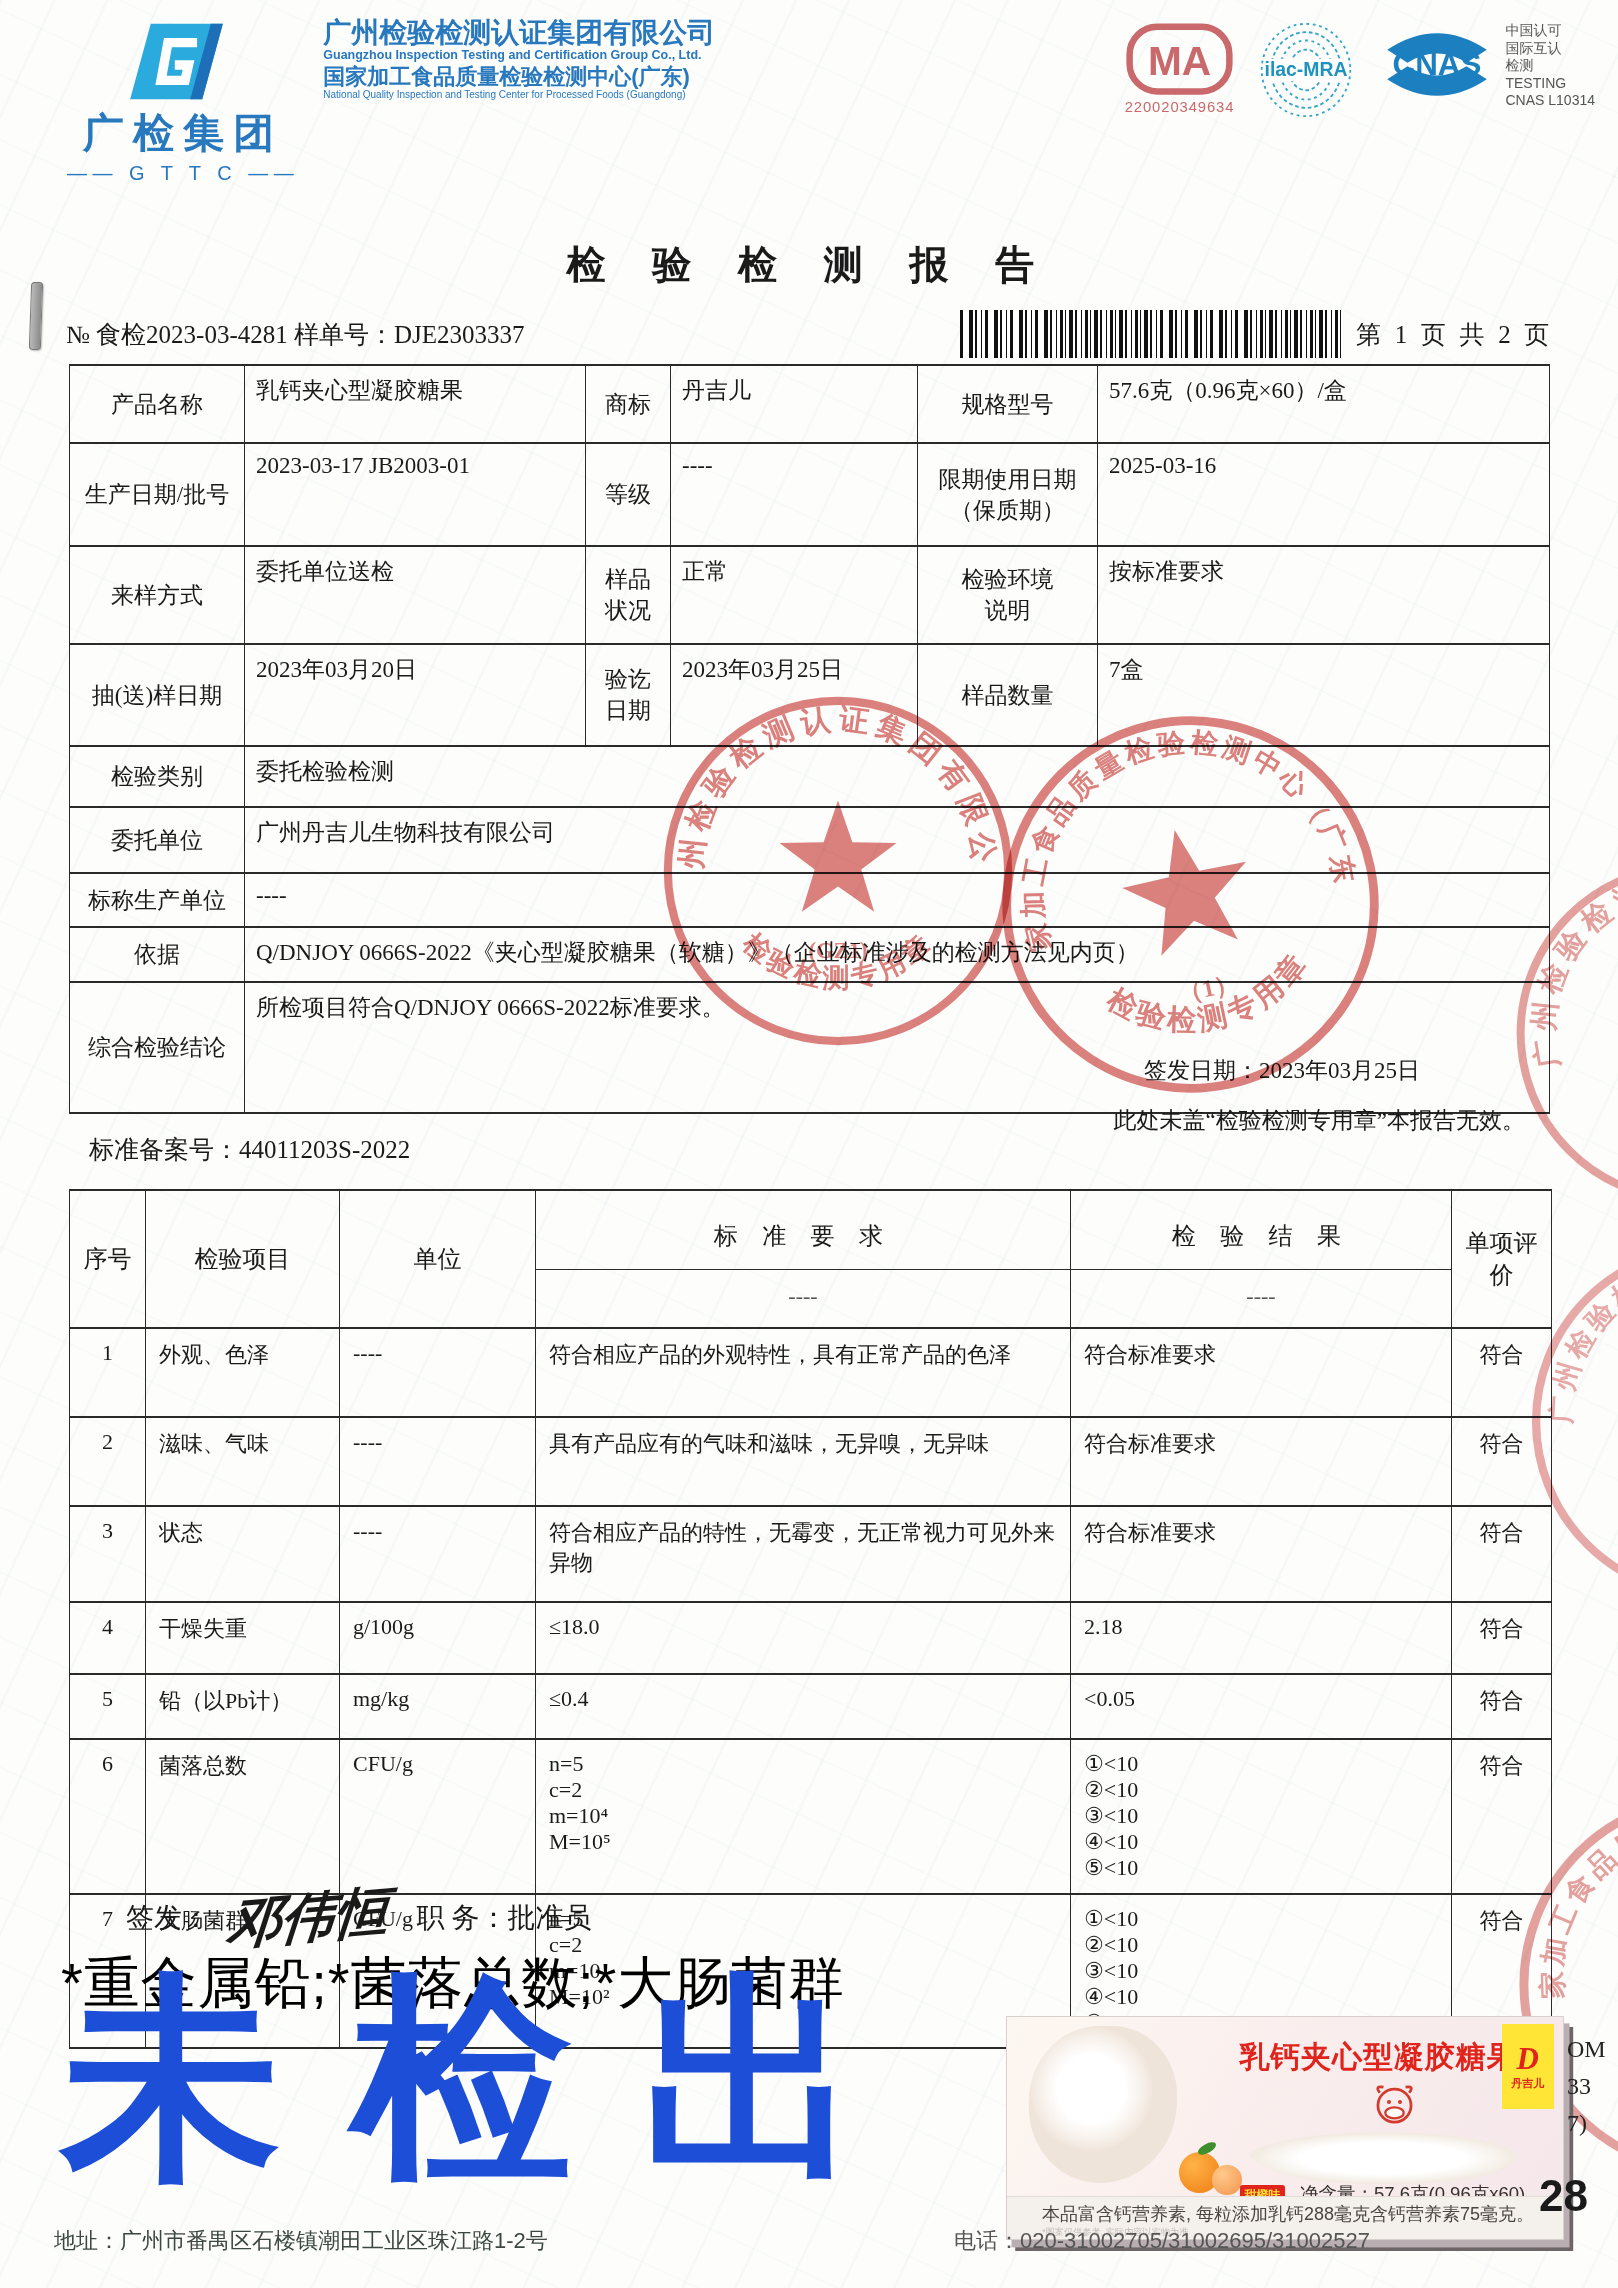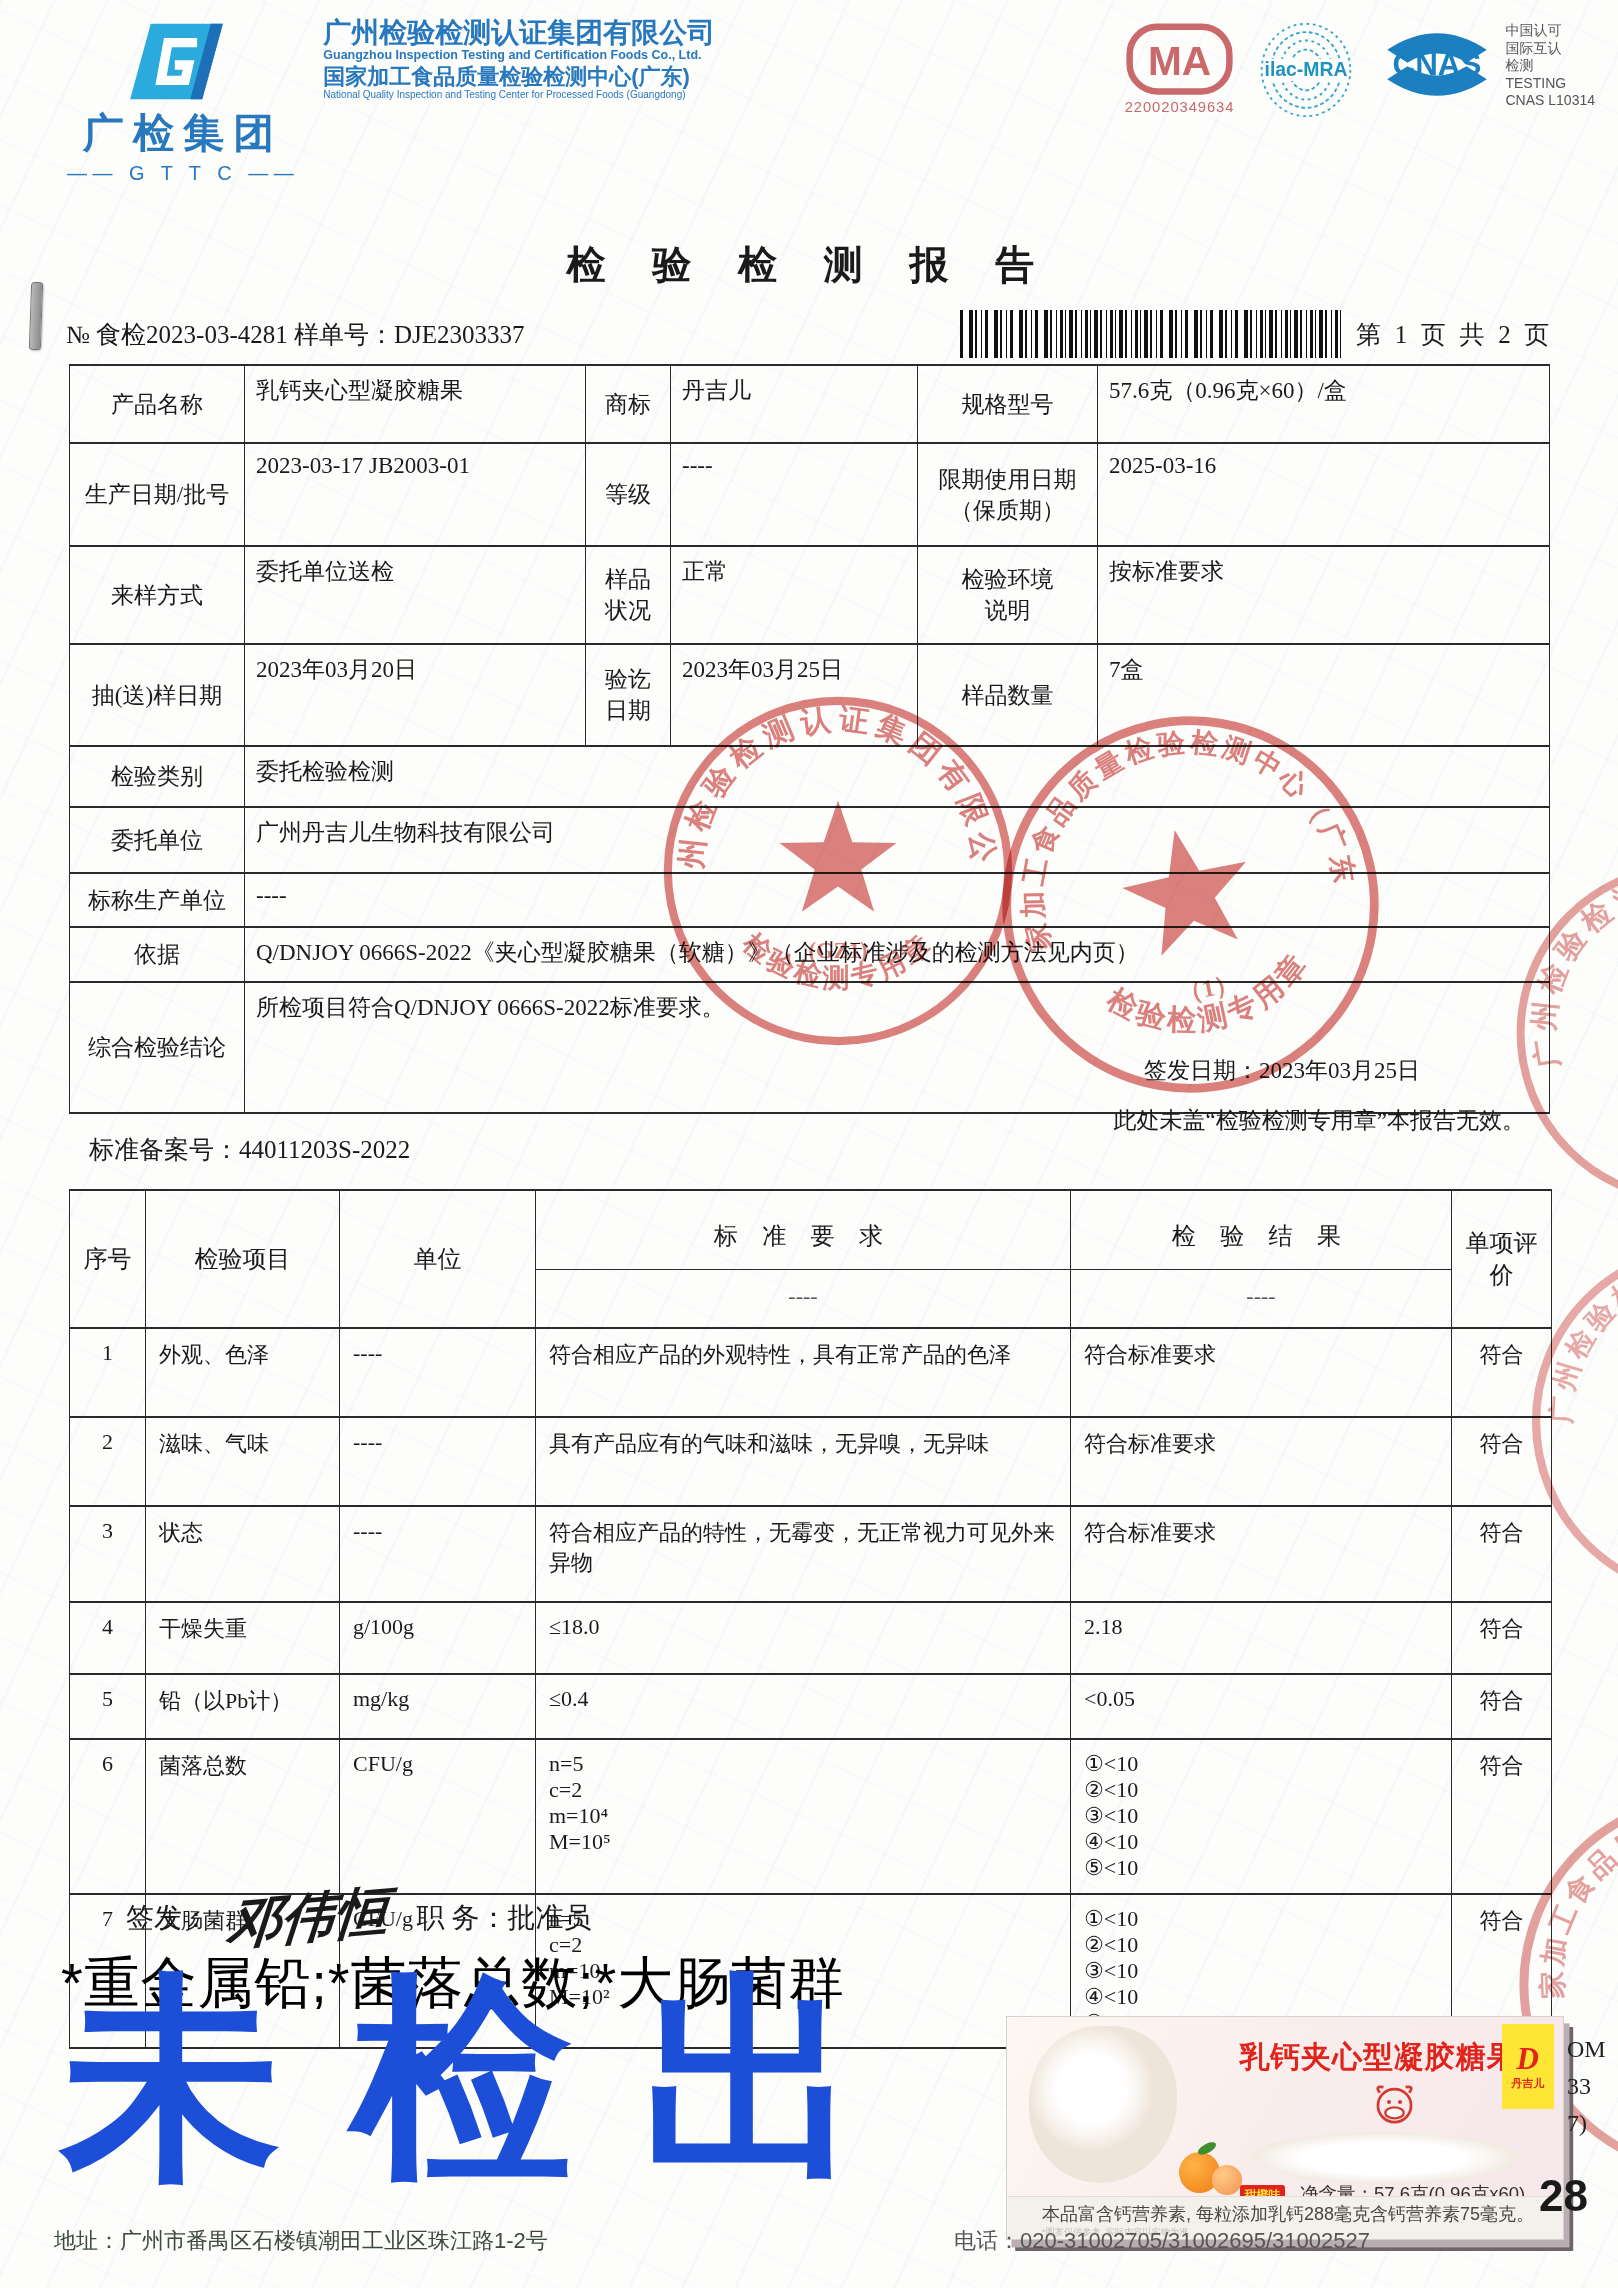--- a/index.html
+++ b/index.html
@@ -118,21 +118,21 @@
         <polygon points="114,6 90,94 76,94 100,6" fill="#1d6fb8"></polygon>
         <path d="M84 28 H50 L42 72 H70 L74 54 H58" stroke="#ffffff" stroke-width="11" fill="none"></path>
       </svg>
       <div class="gttc-text">
         <div class="gttc-name">广检集团</div>
         <div class="gttc-sub">—— G T T C ——</div>
       </div>
     </div>
     <div class="org">
       <div class="org-cn">广州检验检测认证集团有限公司</div>
-      <div class="org-en">Guangzhou Inspection Testing and Certification Foods Co., Ltd.</div>
+      <div class="org-en">Guangzhou Inspection Testing and Certification Group Co., Ltd.</div>
       <div class="ctr-cn">国家加工食品质量检验检测中心(广东)</div>
       <div class="ctr-en">National Quality Inspection and Testing Center for Processed Foods (Guangdong)</div>
     </div>
     <div class="marks">
       <div class="cma">
         <svg width="109" height="76" viewBox="0 0 118 82">
           <rect x="5" y="5" width="108" height="70" rx="30" ry="30" fill="none" stroke="#c9696b" stroke-width="7"></rect>
           <text x="59" y="57" text-anchor="middle" font-family="Liberation Sans,sans-serif" font-size="44" font-weight="bold" fill="#c9696b">MA</text>
         </svg>
         <div class="cma-num">220020349634</div>

